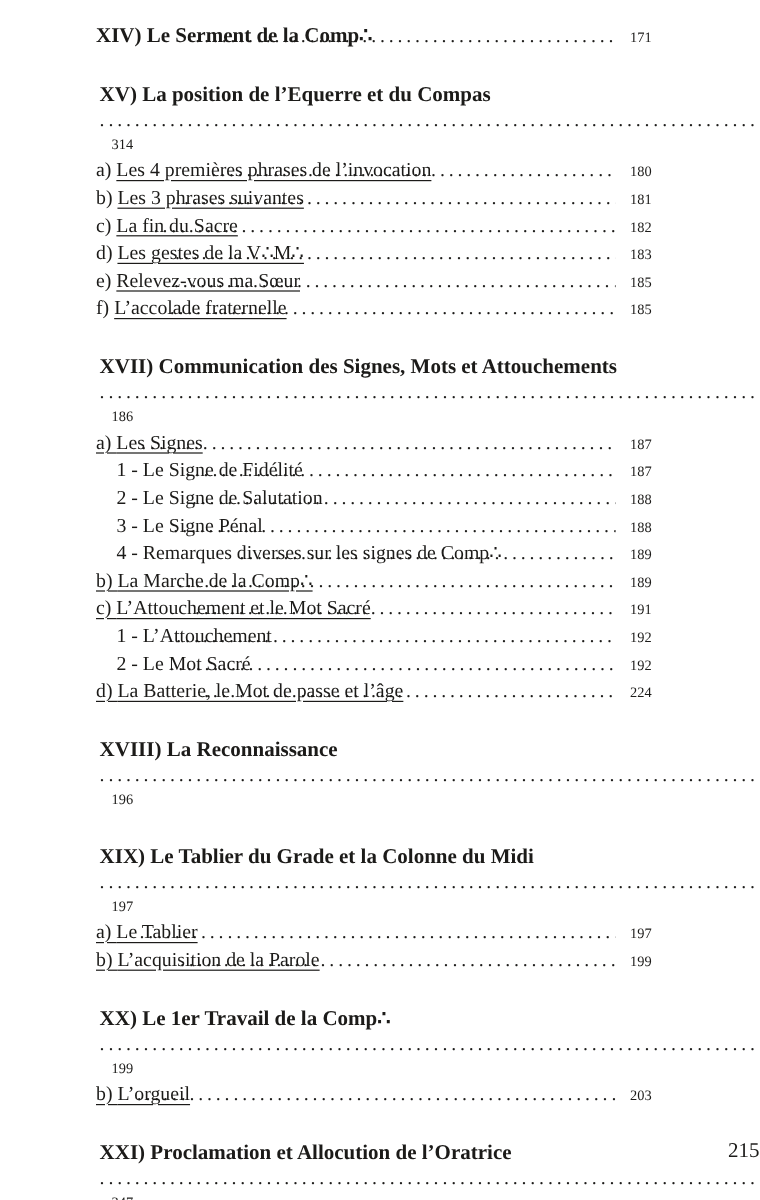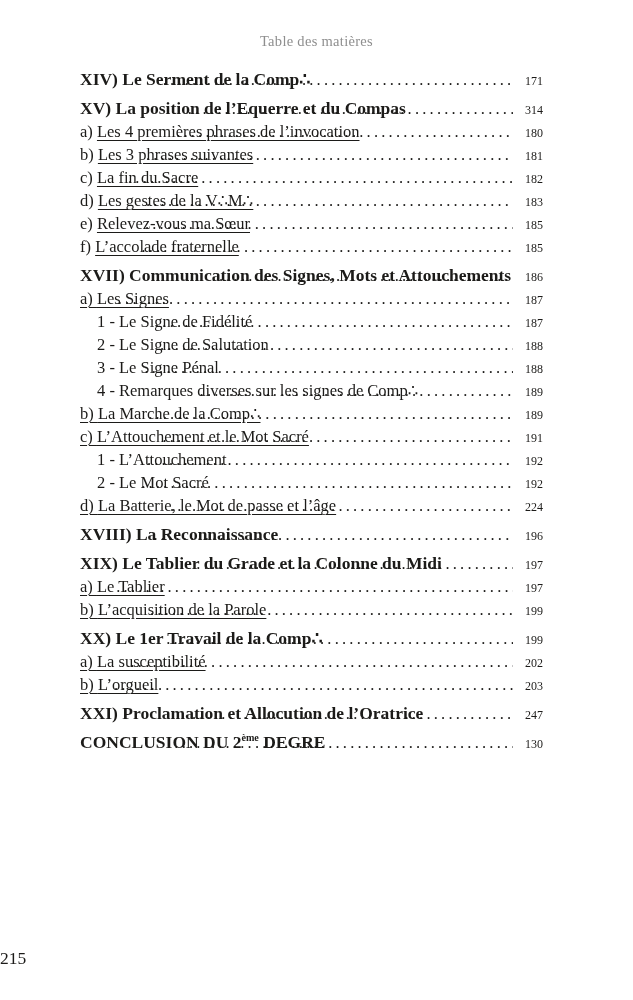--- a/index.html
+++ b/index.html
@@ -30,21 +30,21 @@
     padding-left: 80px;
     padding-right: 90px;
   }
   .toc-row {
     display: flex;
     align-items: baseline;
     line-height: 21px;
     font-size: 16.5px;
     white-space: nowrap;
   }
-  .toc-row.gap { margin-top: 6px; }
+  .toc-row.gap { margin-top: 26px; flex-direction: column; }
   .toc-row.main { font-size: 17.5px; }
   .toc-row.main .entry { font-weight: bold; }
   .toc-row.num { padding-left: 17px; }
   .entry { flex: 0 1 auto; min-width: 0; }
   .entry.u, .label.u {
     text-decoration: underline;
     text-decoration-thickness: 1px;
     text-underline-offset: 2.5px;
   }
   .dots {
@@ -69,32 +69,31 @@
   }
   sup {
     font-size: 0.58em;
     line-height: 0;
   }
   .folio {
     position: absolute;
     bottom: 31px;
     left: 0;
     width: 100%;
-    text-align: left;
+    text-align: right;
     font-size: 17.5px;
     color: #1c1b19;
     font-family: Liberation Serif, serif;
   }
 </style>
 </head>
 <body>
 
 <div class="page">
 
-  <div class="running-head">Table des matières</div>
 
   <div class="toc">
       <div class="toc-row main">
       <span class="entry"><span class="prefix">XIV) </span><span class="label">Le Serment de la Comp∴ </span></span>
       <span class="dots"></span>
       <span class="pagenum">171</span>
     </div>
       <div class="toc-row main gap">
       <span class="entry"><span class="prefix">XV) </span><span class="label">La position de l’Equerre et du Compas</span></span>
       <span class="dots"></span>
@@ -204,25 +203,20 @@
       <span class="entry u"><span class="prefix">b) </span><span class="label">L’acquisition de la Parole</span></span>
       <span class="dots"></span>
       <span class="pagenum">199</span>
     </div>
       <div class="toc-row main gap">
       <span class="entry"><span class="prefix">XX) </span><span class="label">Le 1er Travail de la Comp∴ </span></span>
       <span class="dots"></span>
       <span class="pagenum">199</span>
     </div>
       <div class="toc-row sub">
-      <span class="entry u"><span class="prefix">a) </span><span class="label">La susceptibilité</span></span>
-      <span class="dots"></span>
-      <span class="pagenum">202</span>
-    </div>
-      <div class="toc-row sub">
       <span class="entry u"><span class="prefix">b) </span><span class="label">L’orgueil</span></span>
       <span class="dots"></span>
       <span class="pagenum">203</span>
     </div>
       <div class="toc-row main gap">
       <span class="entry"><span class="prefix">XXI) </span><span class="label">Proclamation et Allocution de l’Oratrice</span></span>
       <span class="dots"></span>
       <span class="pagenum">247</span>
     </div>
       <div class="toc-row main gap">

